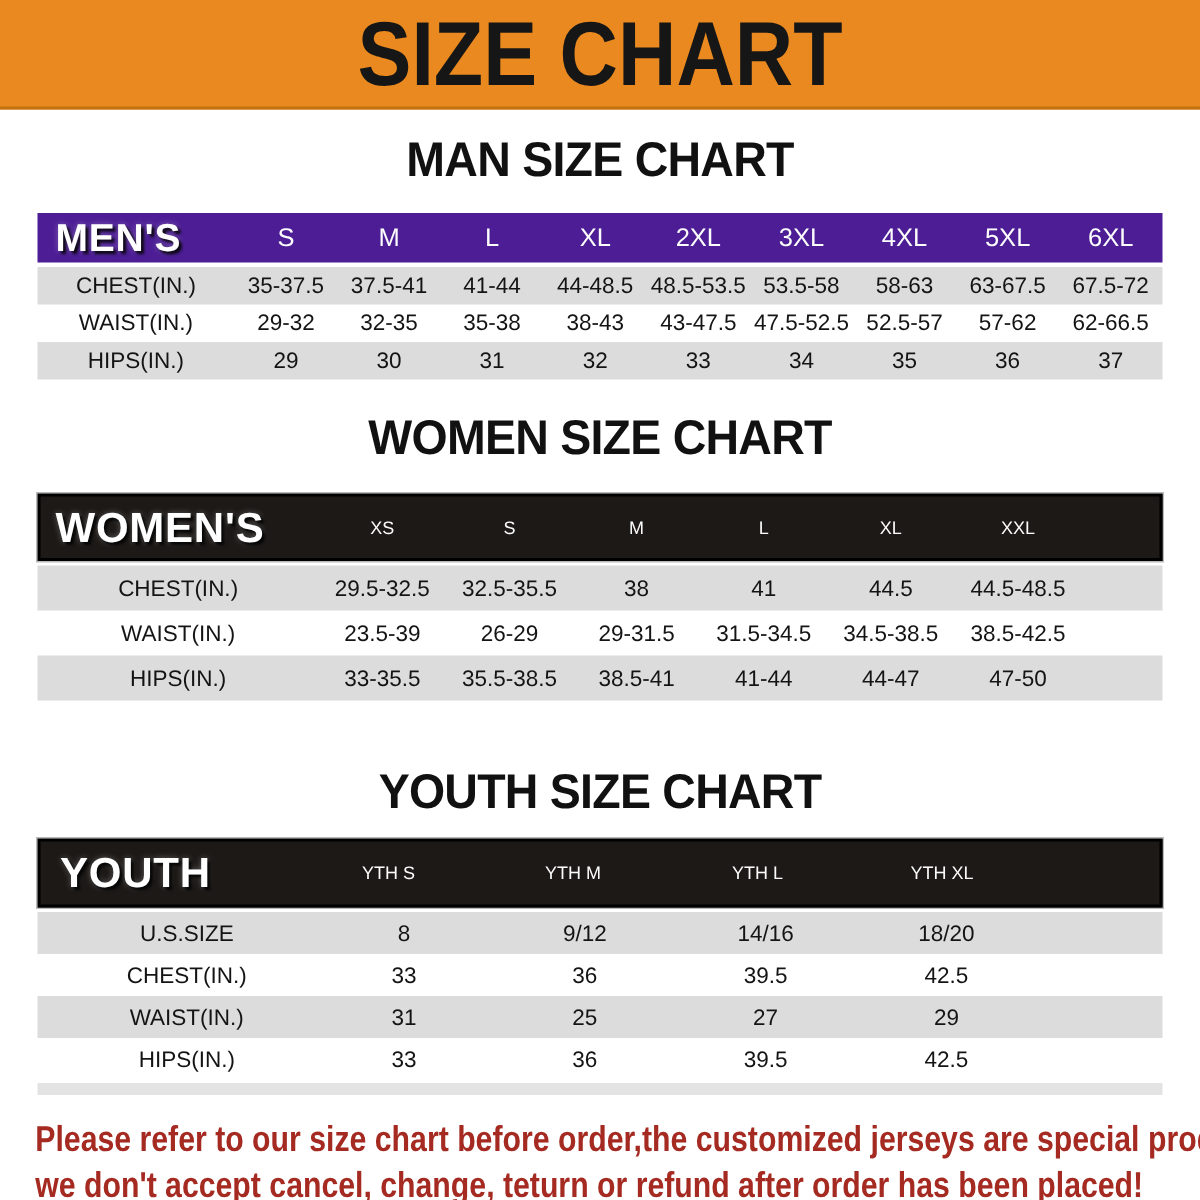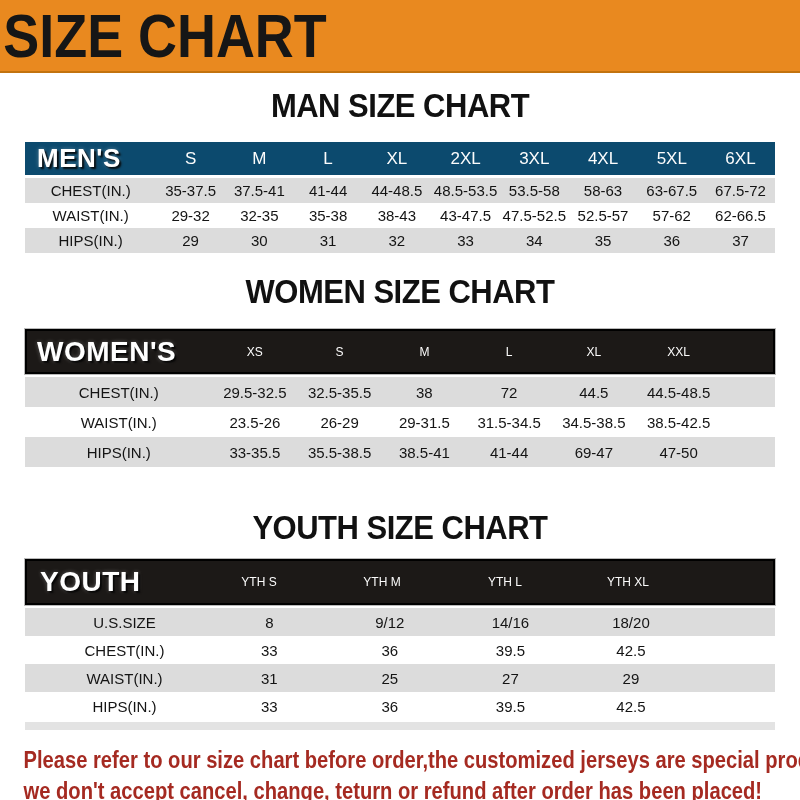--- a/index.html
+++ b/index.html
@@ -3,38 +3,38 @@
 <meta charset="utf-8">
 <style>
   html,body{margin:0;padding:0;}
   body{
     width:800px;height:800px;overflow:hidden;background:#ffffff;
     font-family:"Liberation Sans",sans-serif;color:#141414;
   }
   
   .banner{
     height:71px;background:#E9891F;border-bottom:2px solid #C2730F;
-    display:flex;align-items:center;
+    display:flex;align-items:center;justify-content:center;
   }
   .banner h1{
     margin:0;font-size:55px;font-weight:bold;color:#161616;
     letter-spacing:0px;transform:scale(0.98,1.1);
   }
   
   .section-title{
     text-align:center;font-size:31px;font-weight:bold;color:#111;
     margin:0;letter-spacing:-0.5px;transform:scaleY(1.05);
   }
   #man-title{margin:16px 0 17px 0;}
   #women-title{margin:21px 0 19px 0;}
   #youth-title{margin:43px 0 13px 0;}
   
   .size-table{width:750px;margin:0 auto;}
   .bar{
-    background:#0c4a6e;display:flex;align-items:center;color:#fff;
+    background:#4c1d95;display:flex;align-items:center;color:#fff;
   }
   .men .bar{height:33px;}
   .women .bar{height:45px;}
   .youth .bar{height:46px;}
   .bar.framed{
     box-shadow:0 0 0 1px #B9B9B9, inset 0 0 0 2px #000;
     background:#1C1917;
   }
   .cell{text-align:center;}
   .brand{
@@ -142,42 +142,42 @@
       <div class="cell c-size hdr">L</div>
       <div class="cell c-size hdr">XL</div>
       <div class="cell c-size hdr">XXL</div>
       <div class="cell c-spacer"></div>
     </div>
     <div class="trow gray first">
       <div class="cell c-label rlabel">CHEST(IN.)</div>
       <div class="cell c-size">29.5-32.5</div>
       <div class="cell c-size">32.5-35.5</div>
       <div class="cell c-size">38</div>
-      <div class="cell c-size">72</div>
+      <div class="cell c-size">41</div>
       <div class="cell c-size">44.5</div>
       <div class="cell c-size">44.5-48.5</div>
       <div class="cell c-spacer"></div>
     </div>
     <div class="trow">
       <div class="cell c-label rlabel">WAIST(IN.)</div>
-      <div class="cell c-size">23.5-26</div>
+      <div class="cell c-size">23.5-39</div>
       <div class="cell c-size">26-29</div>
       <div class="cell c-size">29-31.5</div>
       <div class="cell c-size">31.5-34.5</div>
       <div class="cell c-size">34.5-38.5</div>
       <div class="cell c-size">38.5-42.5</div>
       <div class="cell c-spacer"></div>
     </div>
     <div class="trow gray">
       <div class="cell c-label rlabel">HIPS(IN.)</div>
       <div class="cell c-size">33-35.5</div>
       <div class="cell c-size">35.5-38.5</div>
       <div class="cell c-size">38.5-41</div>
       <div class="cell c-size">41-44</div>
-      <div class="cell c-size">69-47</div>
+      <div class="cell c-size">44-47</div>
       <div class="cell c-size">47-50</div>
       <div class="cell c-spacer"></div>
     </div>
   </div>
 </section>
 
 <section class="youth">
   <h2 id="youth-title" class="section-title">YOUTH SIZE CHART</h2>
   <div class="size-table">
     <div class="bar framed">

